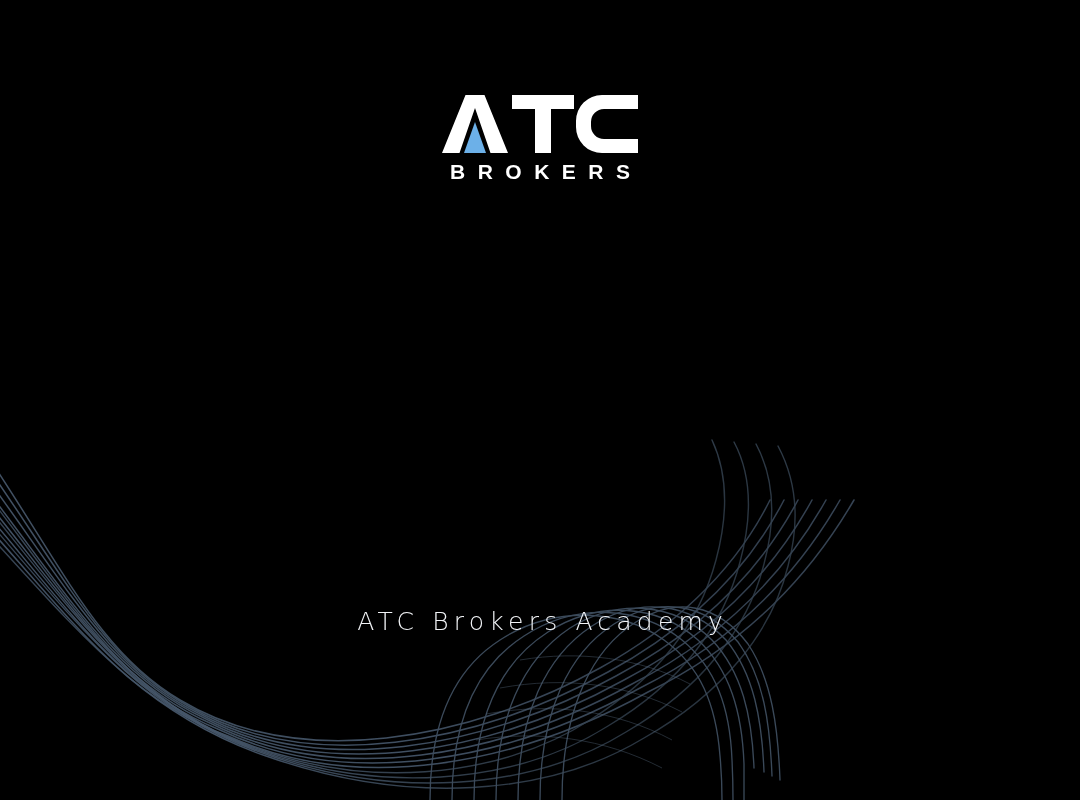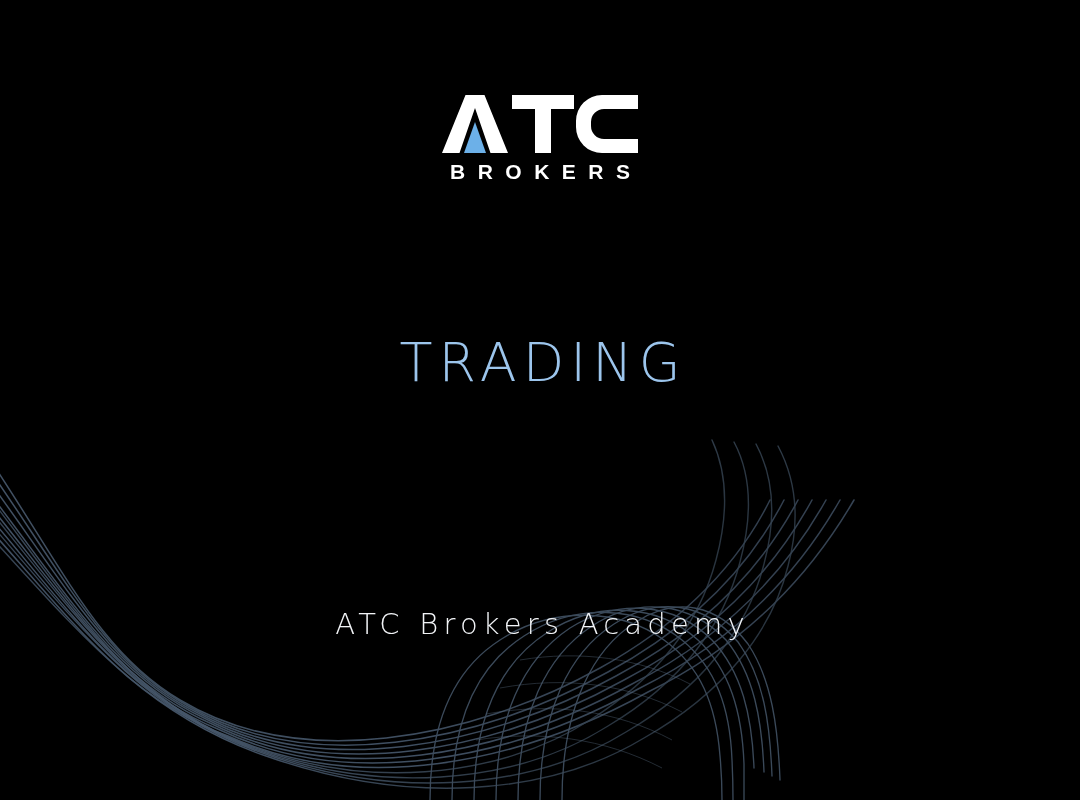--- a/index.html
+++ b/index.html
@@ -80,21 +80,21 @@
   }
 
   
   .subtitle {
     position: absolute;
     left: 0;
     right: 0;
     top: 607px;
     text-align: center;
     color: #f2f4f7;
-    font-size: 29px;
+    font-size: 25px;
     font-weight: 300;
     letter-spacing: 5.2px;
     text-indent: 5.2px;
     line-height: 1.2;
     white-space: nowrap;
     font-family: "DejaVu Sans", sans-serif;
   }
 </style>
 </head>
 <body>
@@ -165,18 +165,17 @@
         <path d="M 70 0 L 132 0 L 132 14 L 109 14 L 109 58 L 93 58 L 93 14 L 70 14 Z" fill="#ffffff"></path>
 
         <path d="M 196 0 L 160 0 A 26 26 0 0 0 134 26 L 134 32 A 26 26 0 0 0 160 58 L 196 58 L 196 44 L 162 44 A 13 13 0 0 1 149 31 L 149 27 A 13 13 0 0 1 162 14 L 196 14 Z" fill="#ffffff"></path>
       </svg>
     </span>
 
     <span class="logo-wordmark">BROKERS</span>
   </div>
 
   <h1 class="headline">
-    <span class="line">TRADING</span>
   </h1>
 
   <div class="subtitle">ATC Brokers Academy</div>
 
 </div>
 
 </body></html>

